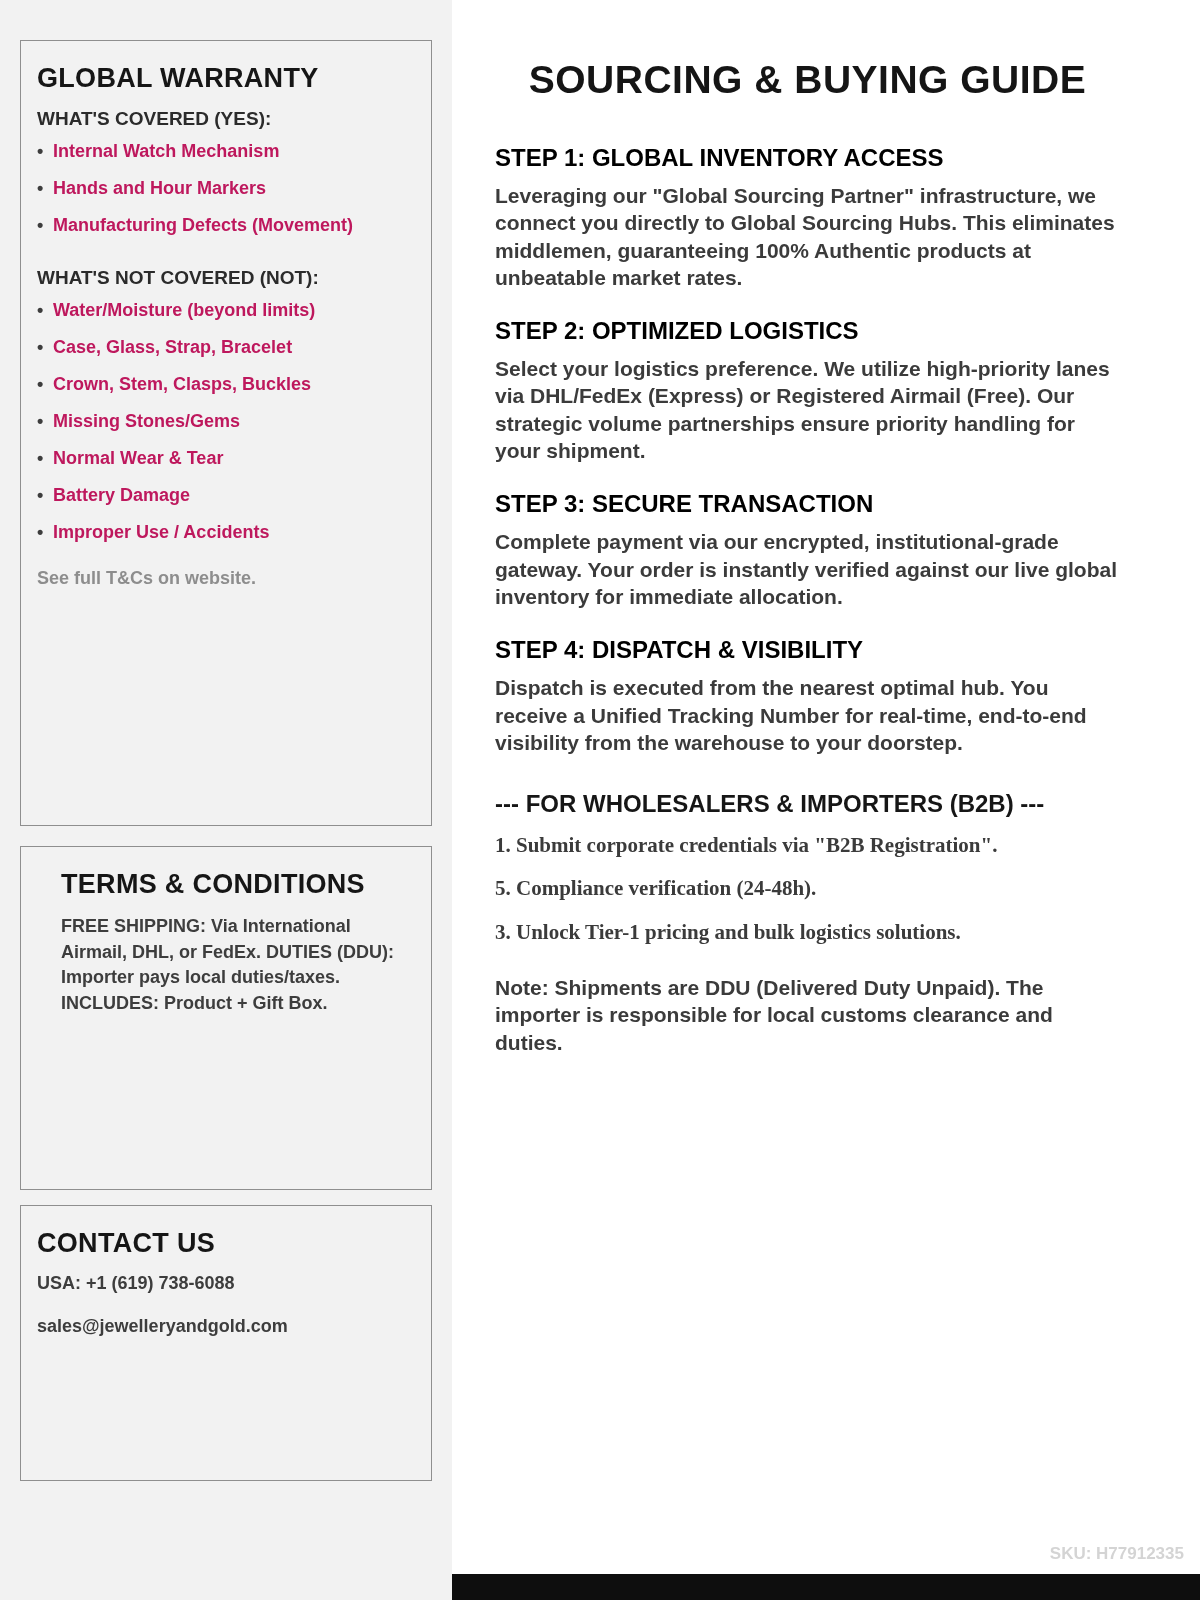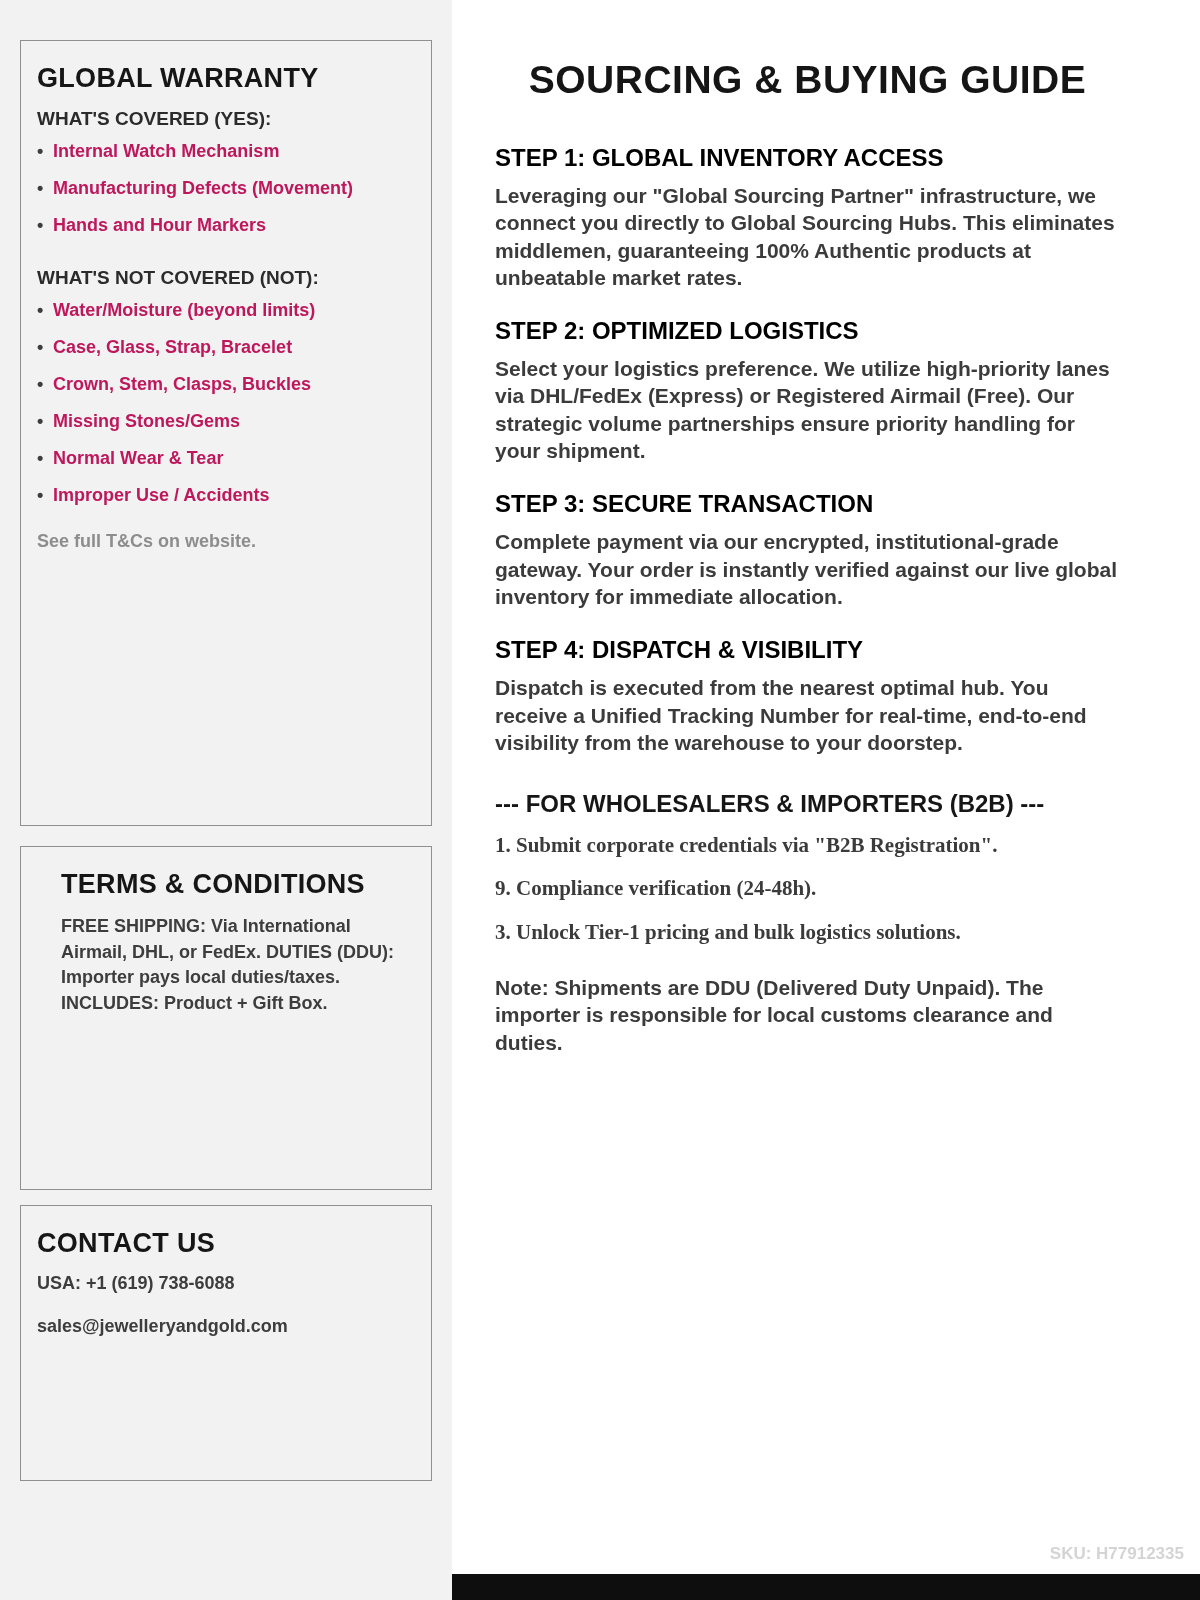--- a/index.html
+++ b/index.html
@@ -145,31 +145,32 @@
 <body>
 
 <div class="sidebar">
 
   <div class="panel panel-warranty">
     <h1>GLOBAL WARRANTY</h1>
 
     <div class="sub-head">WHAT'S COVERED (YES):</div>
     <ul class="bullet-list">
       <li>Internal Watch Mechanism</li>
+      <li>Hands and Hour Markers</li>
       <li>Manufacturing Defects (Movement)</li>
-      <li>Hands and Hour Markers</li>
     </ul>
 
     <div class="sub-head" style="margin-top:30px;">WHAT'S NOT COVERED (NOT):</div>
     <ul class="bullet-list">
       <li>Water/Moisture (beyond limits)</li>
       <li>Case, Glass, Strap, Bracelet</li>
       <li>Crown, Stem, Clasps, Buckles</li>
       <li>Missing Stones/Gems</li>
       <li>Normal Wear &amp; Tear</li>
+      <li>Battery Damage</li>
       <li>Improper Use / Accidents</li>
     </ul>
 
     <div class="footnote">See full T&amp;Cs on website.</div>
   </div>
 
   <div class="panel panel-terms">
     <h1>TERMS &amp; CONDITIONS</h1>
     <div class="panel-body">FREE SHIPPING: Via International Airmail, DHL, or FedEx.  DUTIES (DDU): Importer pays local duties/taxes.  INCLUDES: Product + Gift Box.</div>
   </div>
@@ -199,19 +200,19 @@
     <div class="step-body">Complete payment via our encrypted, institutional-grade gateway. Your order is instantly verified against our live global inventory for immediate allocation.</div>
   </div>
 
   <div class="step">
     <div class="step-heading">STEP 4: DISPATCH &amp; VISIBILITY</div>
     <div class="step-body">Dispatch is executed from the nearest optimal hub. You receive a Unified Tracking Number for real-time, end-to-end visibility from the warehouse to your doorstep.</div>
   </div>
 
   <div class="b2b-heading">--- FOR WHOLESALERS &amp; IMPORTERS (B2B) ---</div>
   <div class="b2b-item">1. Submit corporate credentials via "B2B Registration".</div>
-  <div class="b2b-item">9. Compliance verification (24-48h).</div>
+  <div class="b2b-item">5. Compliance verification (24-48h).</div>
   <div class="b2b-item">3. Unlock Tier-1 pricing and bulk logistics solutions.</div>
   <div class="b2b-note">Note: Shipments are DDU (Delivered Duty Unpaid). The importer is responsible for local customs clearance and duties.</div>
 </div>
 
 <div class="sku">SKU: H77912335</div>
 <div class="footer-bar"></div>
 
 </body></html>

